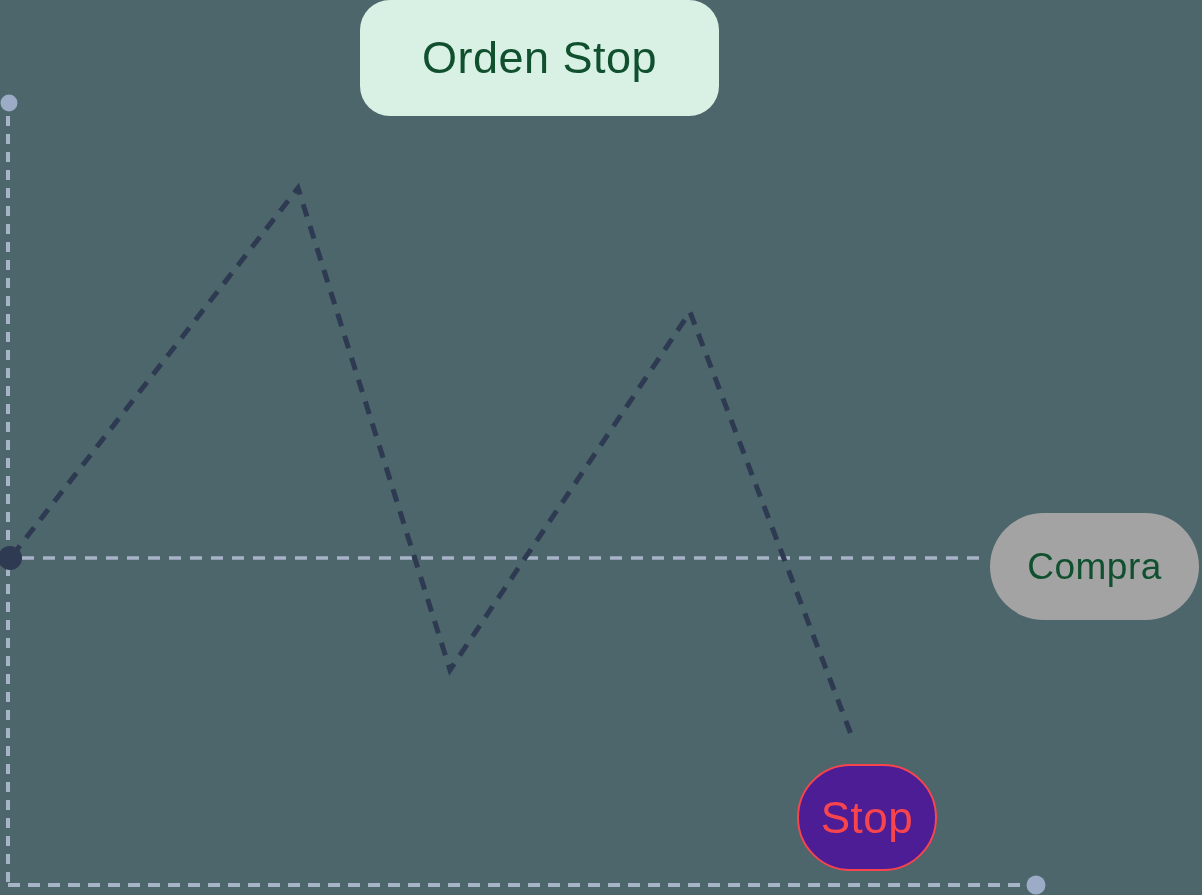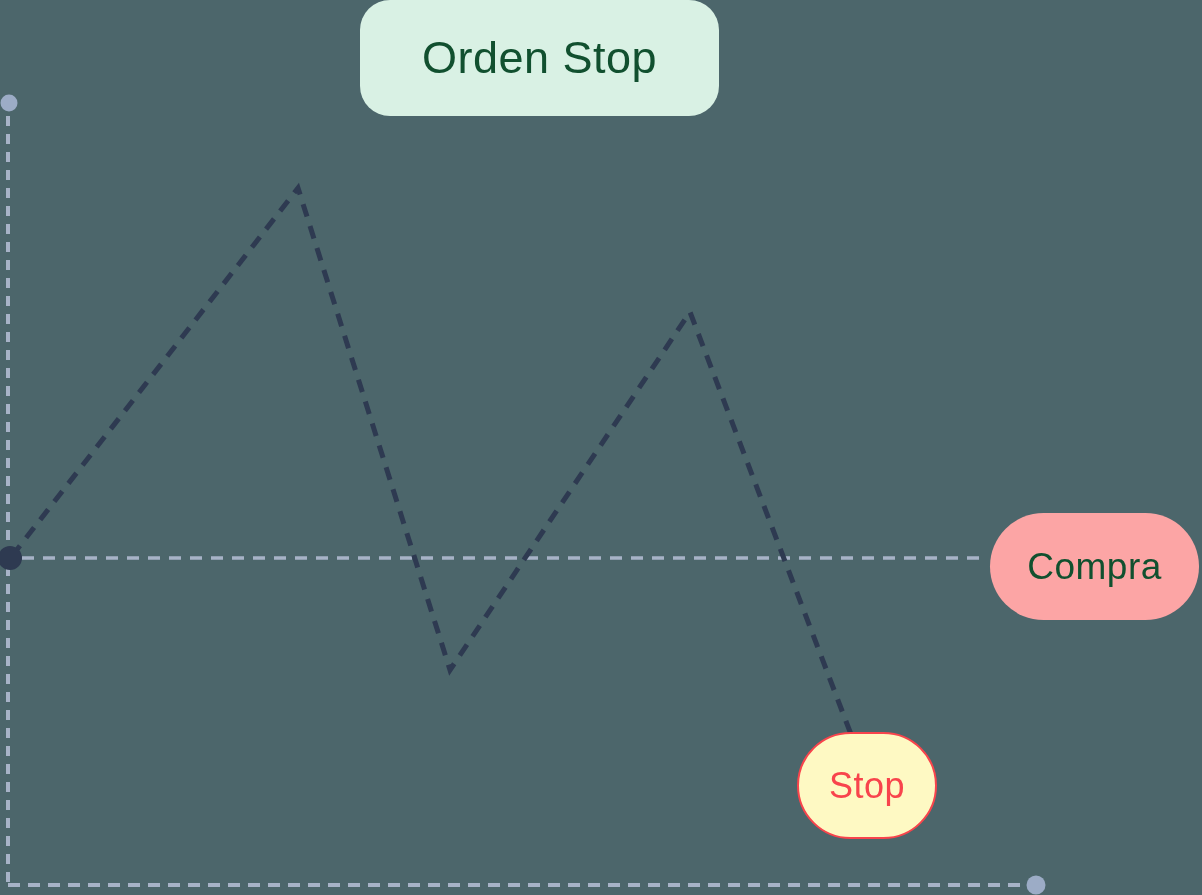--- a/index.html
+++ b/index.html
@@ -45,34 +45,34 @@
     justify-content: center;
     border-radius: 54px;
     font-weight: 500;
     letter-spacing: 0.5px;
   }
   .pill-compra {
     left: 990px;
     top: 513px;
     width: 209px;
     height: 107px;
-    background: #fca5a5;
+    background: #a3a3a3;
     color: #11502F;
     font-size: 37px;
   }
   .pill-stop {
     left: 797px;
-    top: 732px;
+    top: 764px;
     width: 140px;
     height: 107px;
     box-sizing: border-box;
-    background: #fef9c3;
+    background: #4c1d95;
     border: 2.5px solid #F8444C;
     color: #F8444C;
-    font-size: 36px;
+    font-size: 44px;
   }
 </style>
 </head>
 <body>
 
 <div class="stage">
 
   <svg class="chart-svg" viewBox="0 0 1202 895">
 
     <line x1="8" y1="116" x2="8" y2="886" stroke="#A7B3C7" stroke-width="4" stroke-dasharray="10 8"></line>

